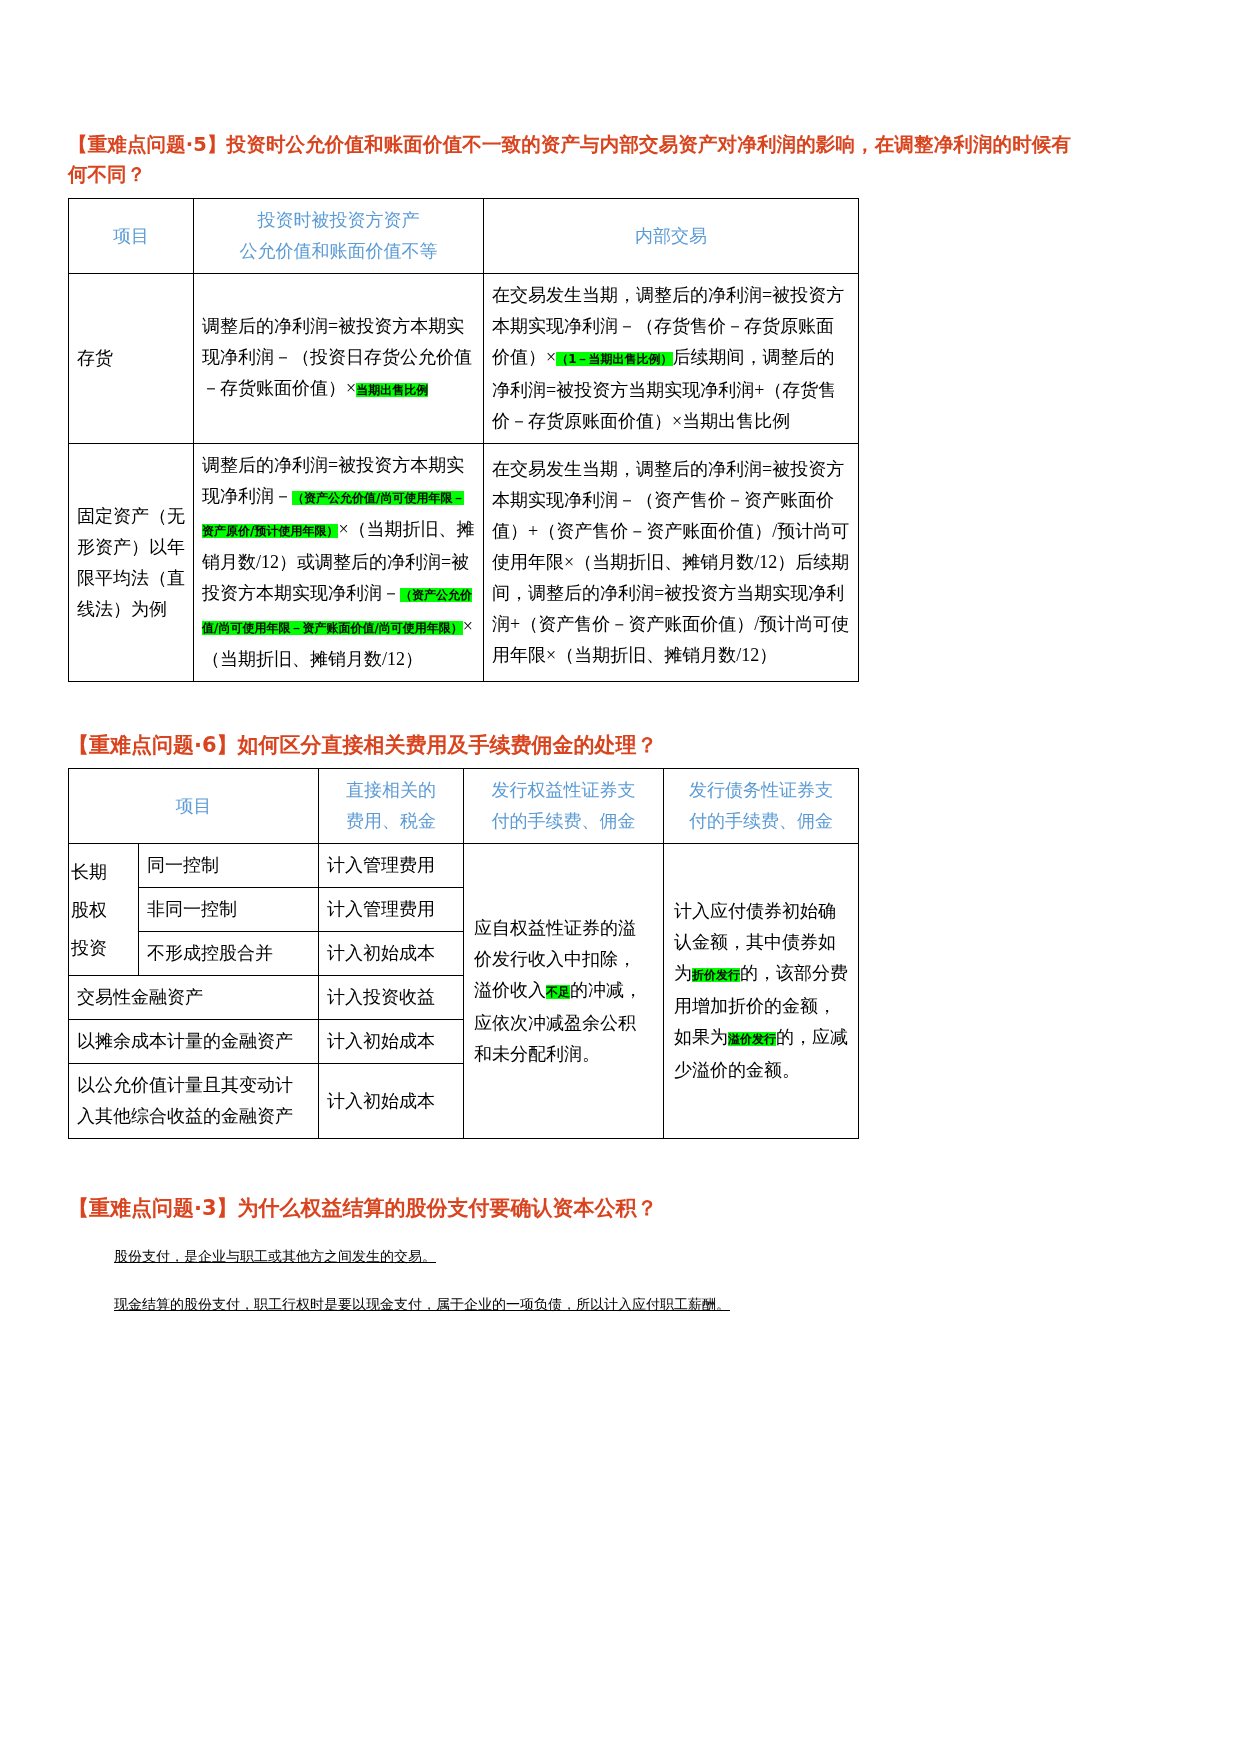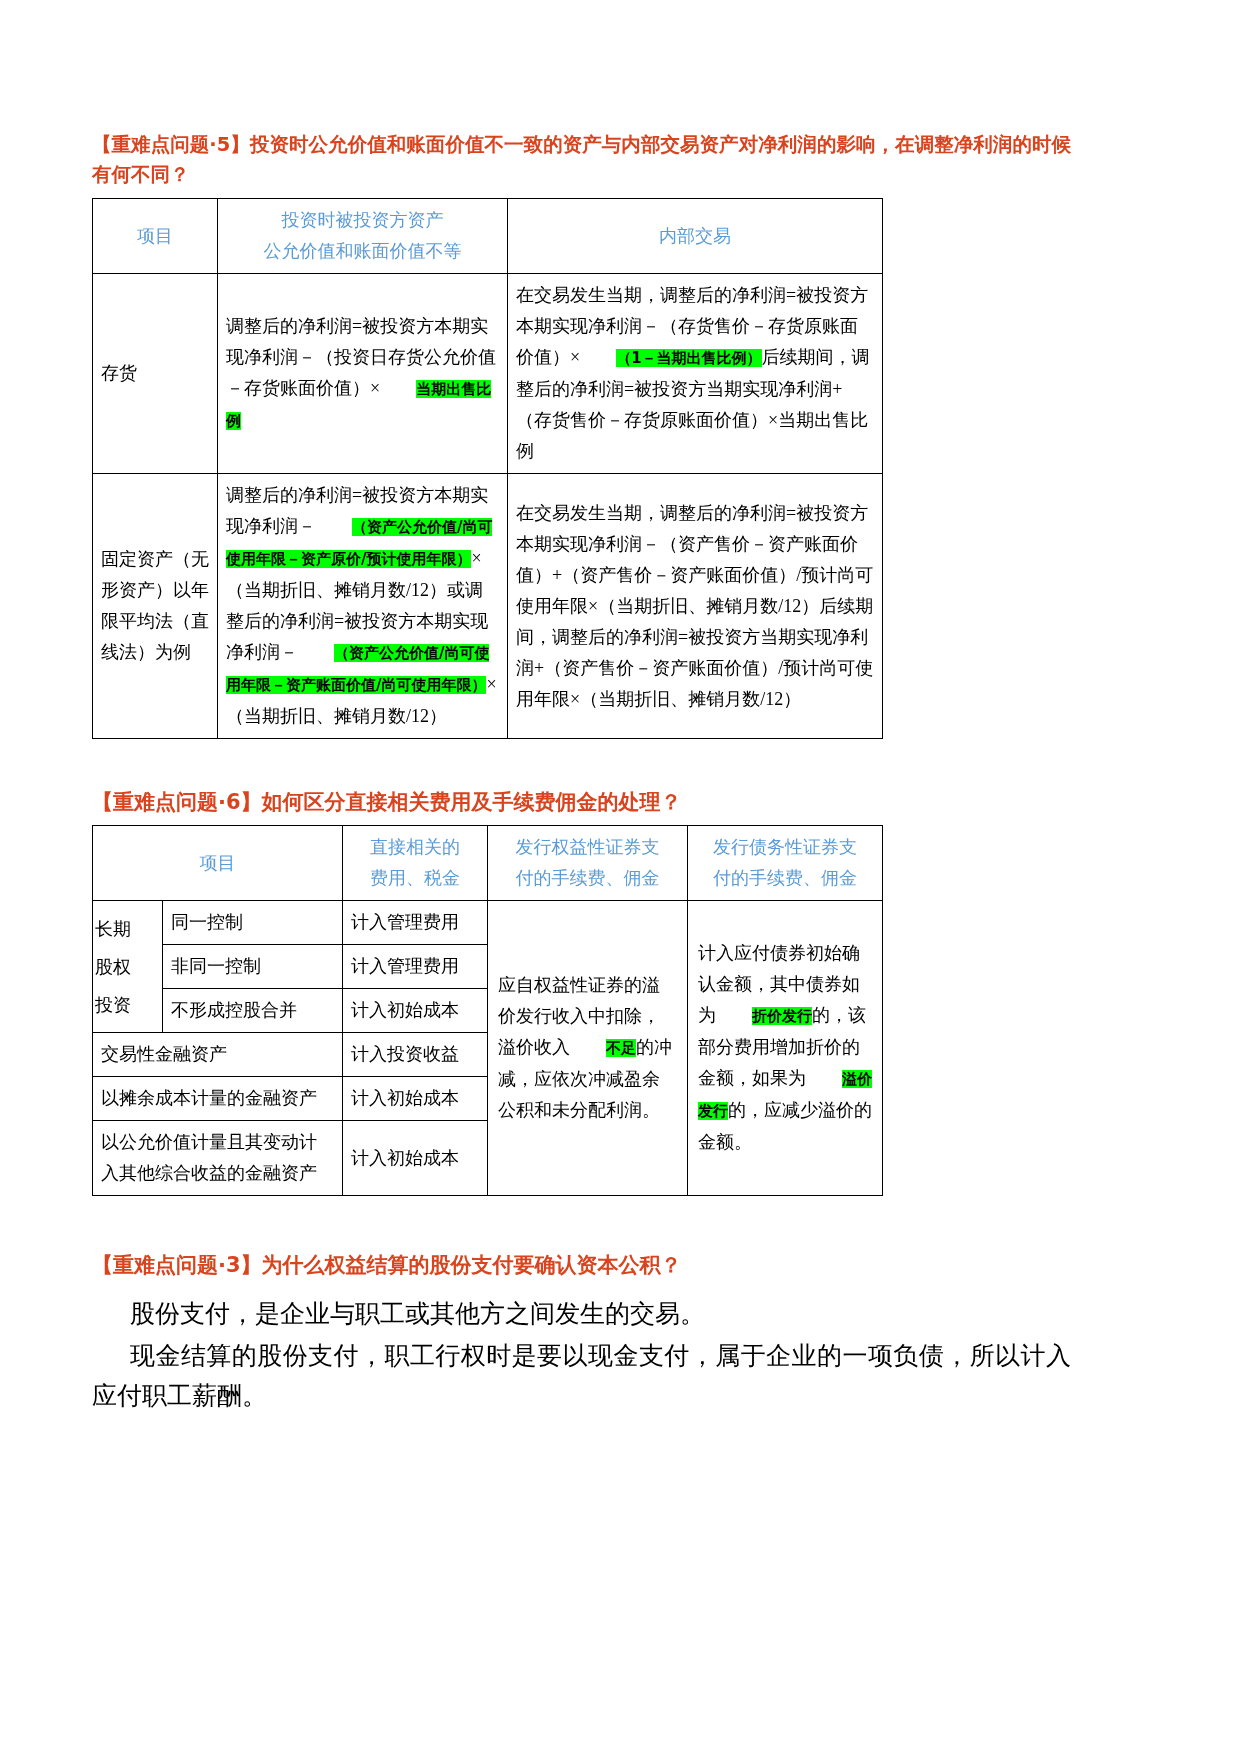--- a/index.html
+++ b/index.html
@@ -9,21 +9,21 @@
   }
   body {
     width: 1240px;
     height: 1753px;
     font-family: "Liberation Serif", "DejaVu Serif", serif;
     color: #000000;
     position: relative;
     overflow: hidden;
   }
   .page {
-    padding: 130px 165px 0 92px;
+    padding: 130px 165px 0 68px;
     box-sizing: border-box;
     width: 1236px;
   }
 
   
   .qheading {
     color: #d9441f;
     font-family: "DejaVu Sans", "Liberation Sans", sans-serif;
     font-weight: bold;
     font-size: 19.5px;
@@ -58,34 +58,34 @@
   }
   .ctr { text-align: center; }
   .mid { vertical-align: middle; }
   .just { text-align: justify; text-align-last: left; }
 
   mark.hl {
     background: #00ff00;
     color: #000000;
     font-weight: bold;
     font-family: "DejaVu Sans", "Liberation Sans", sans-serif;
-    font-size: 15px;
+    font-size: 12px;
     padding: 0;
-    margin-left: 36px;
   }
   .spacer-md { height: 48px; }
   .spacer-lg { height: 54px; }
 
   
   p.body {
-    font-size: 25px;
+    font-size: 14px;
     line-height: 40px;
-    margin: 0;
+    margin: 8px;
     text-indent: 38px;
     text-align: justify;
+    text-decoration: underline;
   }
   p.body + p.body { margin-top: 2px; }
 </style>
 </head>
 <body>
 
 <div class="page">
 
   <div class="qheading">【重难点问题·5】投资时公允价值和账面价值不一致的资产与内部交易资产对净利润的影响，在调整净利润的时候有何不同？</div>
 

